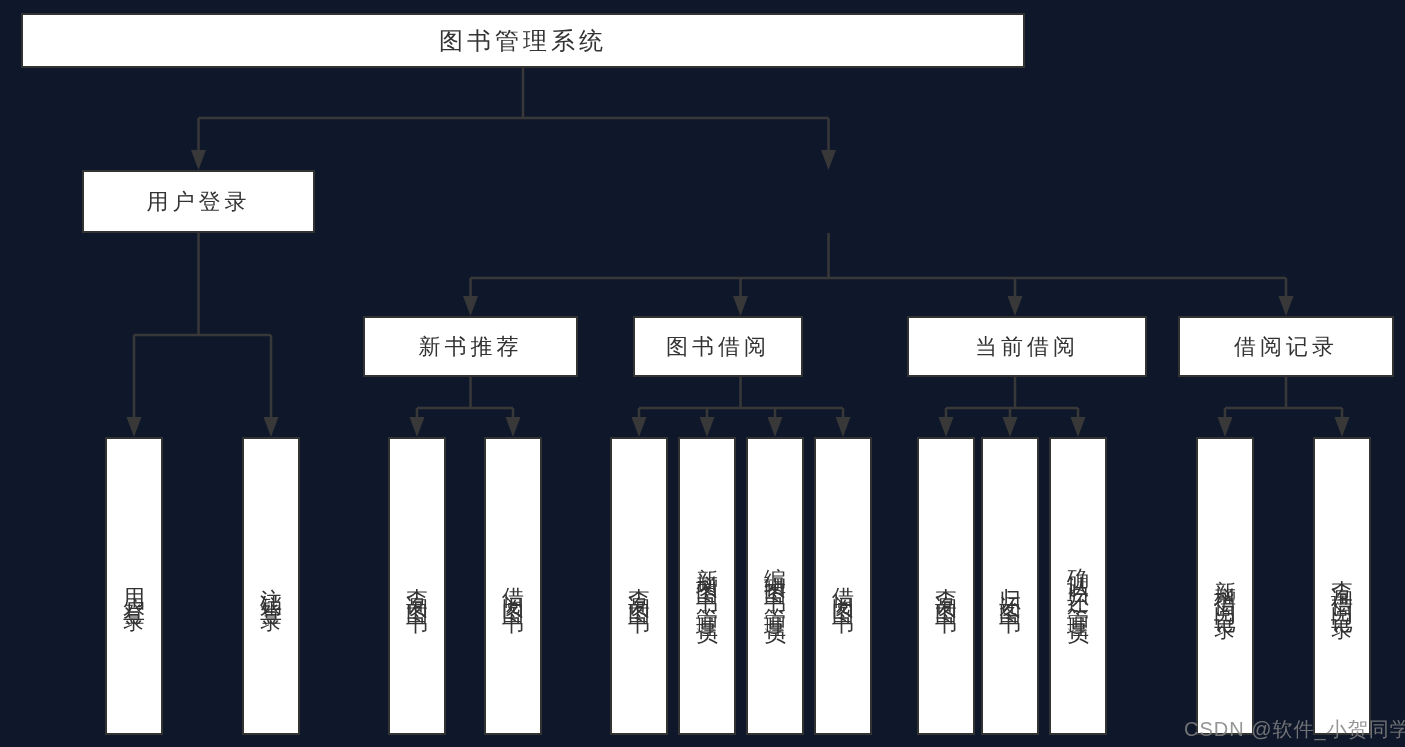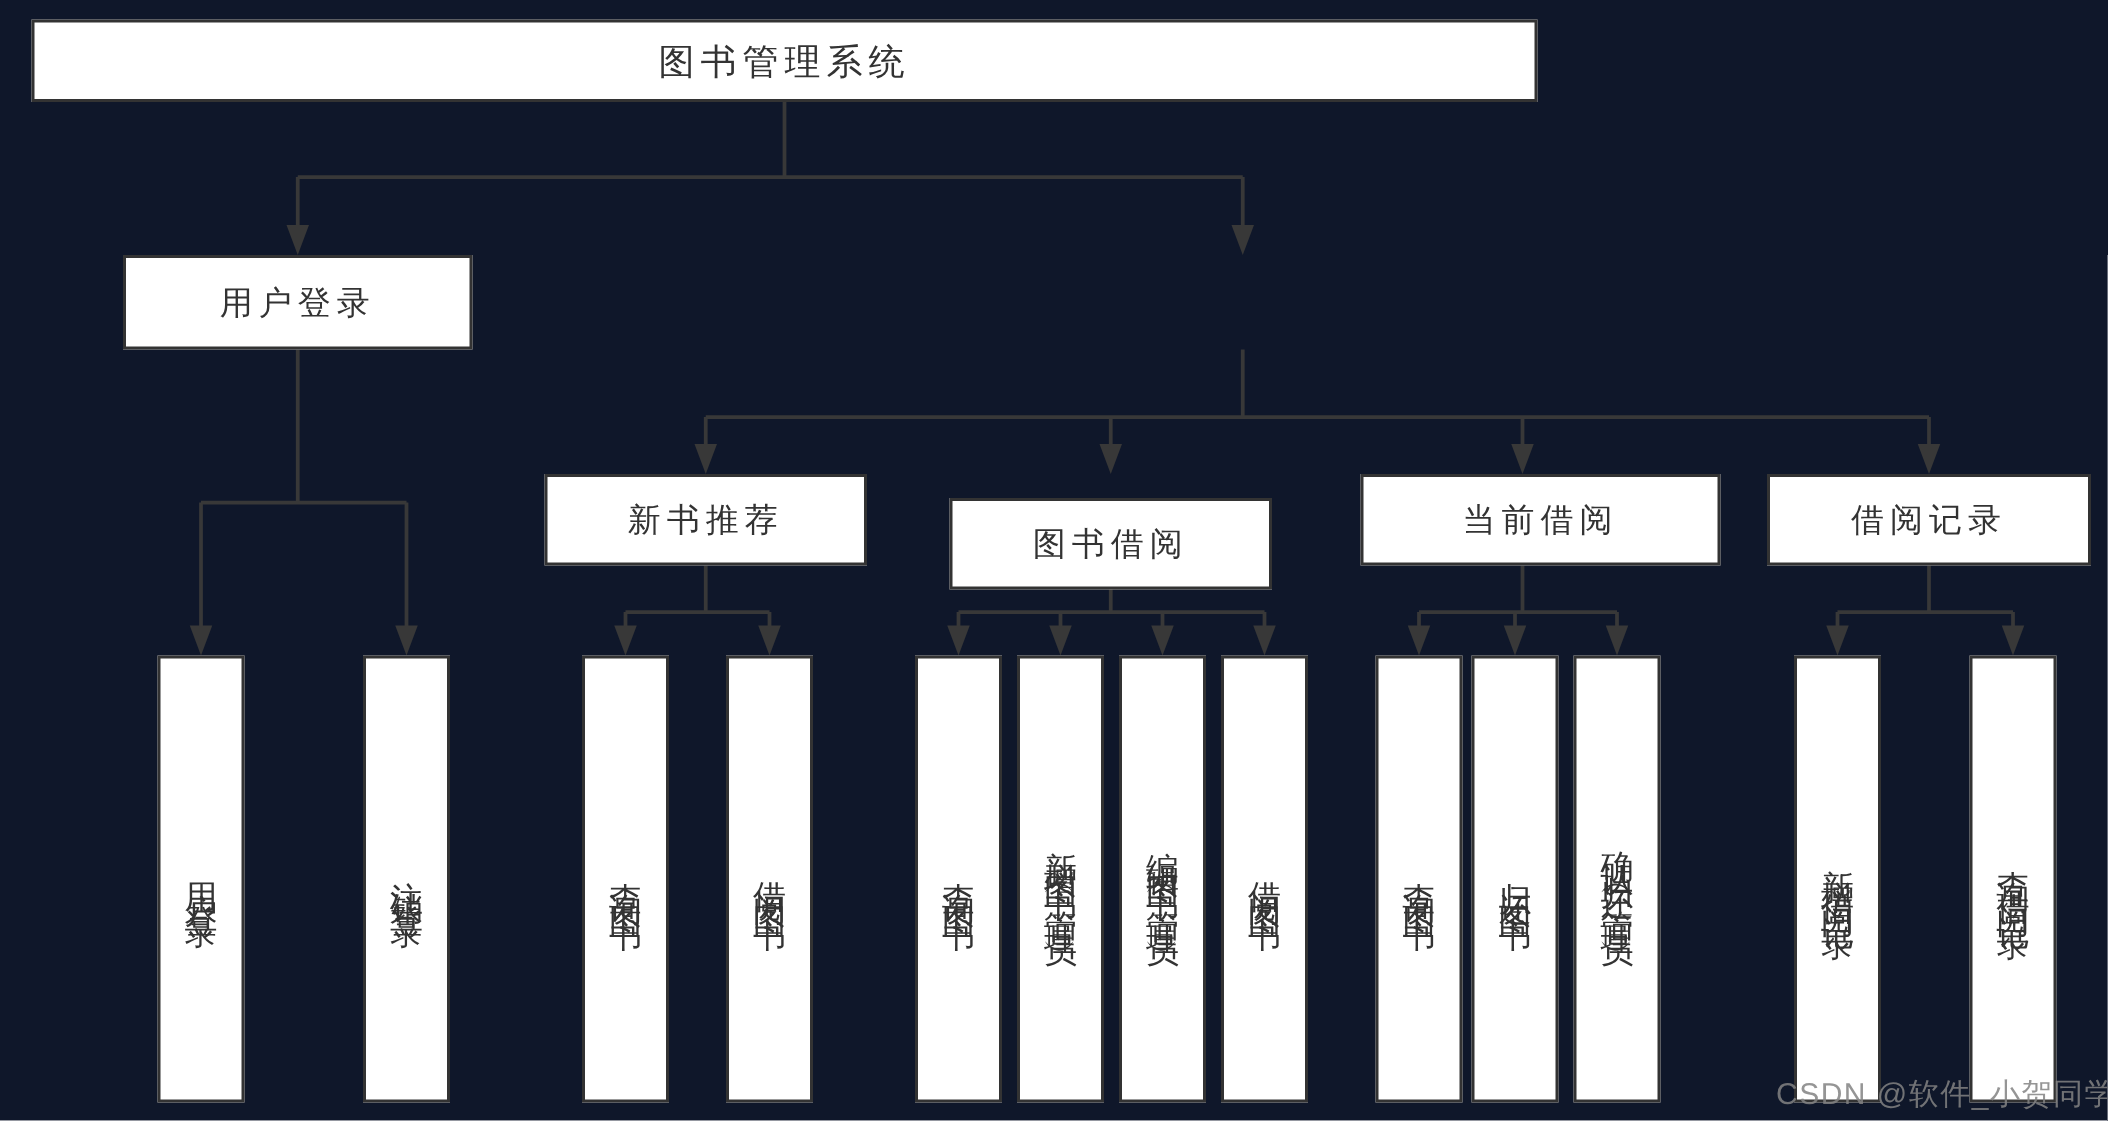--- a/index.html
+++ b/index.html
@@ -54,21 +54,21 @@
     font-size: 22px;
     letter-spacing: 8px;
     line-height: 1;
     white-space: nowrap;
   }
   
   .root   { left: 21px;   top: 13px;  width: 1004px; height: 55px; }
   .n-login{ left: 82px;   top: 170px; width: 233px;  height: 63px; }
   .n-mgmt { left: 712px;  top: 170px; width: 233px;  height: 63px; }
   .n-rec  { left: 363px;  top: 316px; width: 215px;  height: 61px; }
-  .n-bor  { left: 633px;  top: 316px; width: 215px;  height: 61px; margin-top: 16px; }
+  .n-bor  { left: 633px;  top: 316px; width: 170px;  height: 61px; }
   .n-cur  { left: 907px;  top: 316px; width: 240px;  height: 61px; }
   .n-log  { left: 1178px; top: 316px; width: 216px;  height: 61px; }
   
   .v1  { left: 105px; }
   .v2  { left: 242px; }
   .v3  { left: 388px; }
   .v4  { left: 484px; }
   .v5  { left: 610px; }
   .v6  { left: 678px; }
   .v7  { left: 746px; }

